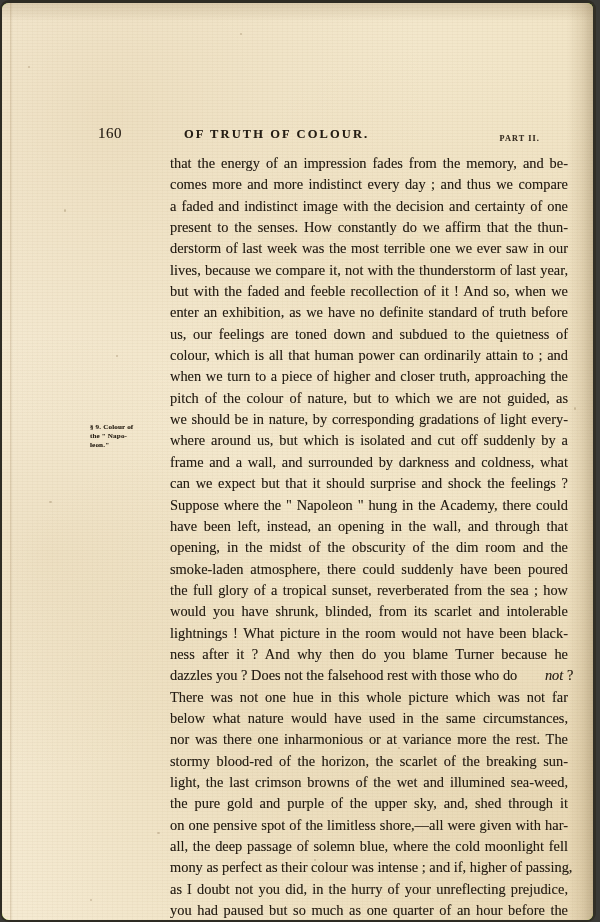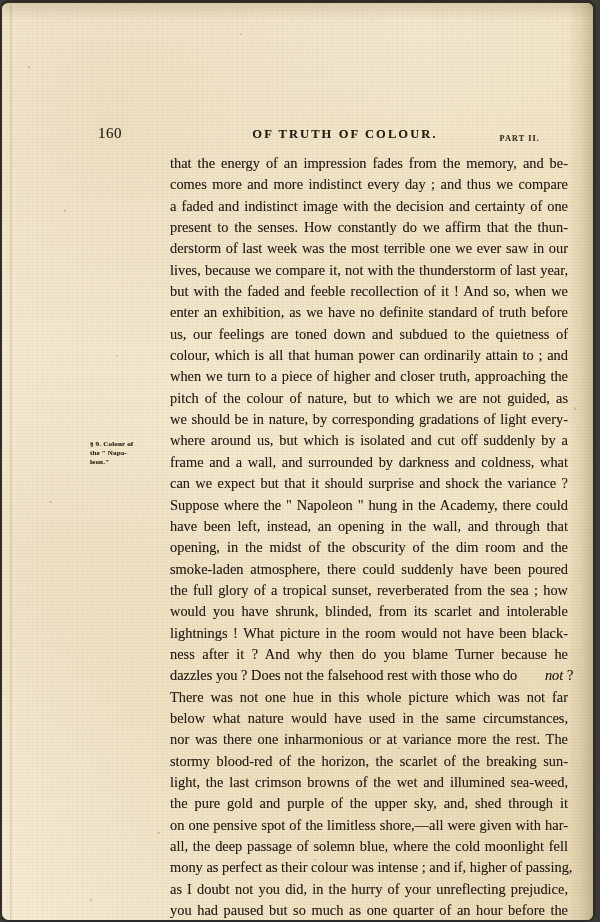--- a/index.html
+++ b/index.html
@@ -117,21 +117,20 @@
 
   .folio {
     font-size: 15px;
     letter-spacing: 0.5px;
     color: #2b2319;
     width: 86px;
   }
 
   .head-title {
     flex: 1;
-    text-align: center;
     font-size: 12.5px;
     letter-spacing: 2.1px;
     font-weight: 700;
     color: #241d14;
     padding-right: 52px;
   }
 
   .head-part {
     position: absolute;
     right: 18px;
@@ -140,21 +139,21 @@
     letter-spacing: 1.1px;
     font-weight: 700;
     color: #3a3024;
     padding-left: 8px;
   }
 
   
   .side-note {
     position: absolute;
     left: 88px;
-    top: 437px;
+    top: 420px;
     width: 74px;
     font-size: 7.1px;
     line-height: 9.2px;
     letter-spacing: 0.15px;
     font-weight: 700;
     color: #2d251a;
   }
 
   
   .body {
@@ -238,21 +237,21 @@
       <span class="ln">lives, because we compare it, not with the thunderstorm of last year,</span>
       <span class="ln">but with the faded and feeble recollection of it !   And so, when we</span>
       <span class="ln">enter an exhibition, as we have no definite standard of truth before</span>
       <span class="ln">us, our feelings are toned down and subdued to the quietness of</span>
       <span class="ln">colour, which is all that human power can ordinarily attain to ; and</span>
       <span class="ln">when we turn to a piece of higher and closer truth, approaching the</span>
       <span class="ln">pitch of the colour of nature, but to which we are not guided, as</span>
       <span class="ln">we should be in nature, by corresponding gradations of light every-</span>
       <span class="ln">where around us, but which is isolated and cut off suddenly by a</span>
       <span class="ln">frame and a wall, and surrounded by darkness and coldness, what</span>
-      <span class="ln">can we expect but that it should surprise and shock the variance ?</span>
+      <span class="ln">can we expect but that it should surprise and shock the feelings ?</span>
       <span class="ln">Suppose where the " Napoleon " hung in the Academy, there could</span>
       <span class="ln">have been left, instead, an opening in the wall, and through that</span>
       <span class="ln">opening, in the midst of the obscurity of the dim room and the</span>
       <span class="ln">smoke-laden atmosphere, there could suddenly have been poured</span>
       <span class="ln">the full glory of a tropical sunset, reverberated from the sea ; how</span>
       <span class="ln">would you have shrunk, blinded, from its scarlet and intolerable</span>
       <span class="ln">lightnings !   What picture in the room would not have been black-</span>
       <span class="ln">ness after it ?   And why then do you blame Turner because he</span>
 
       <span class="ln"><span>dazzles you ?   Does not the falsehood rest with those who do </span><i>not</i><span> ?</span></span>

